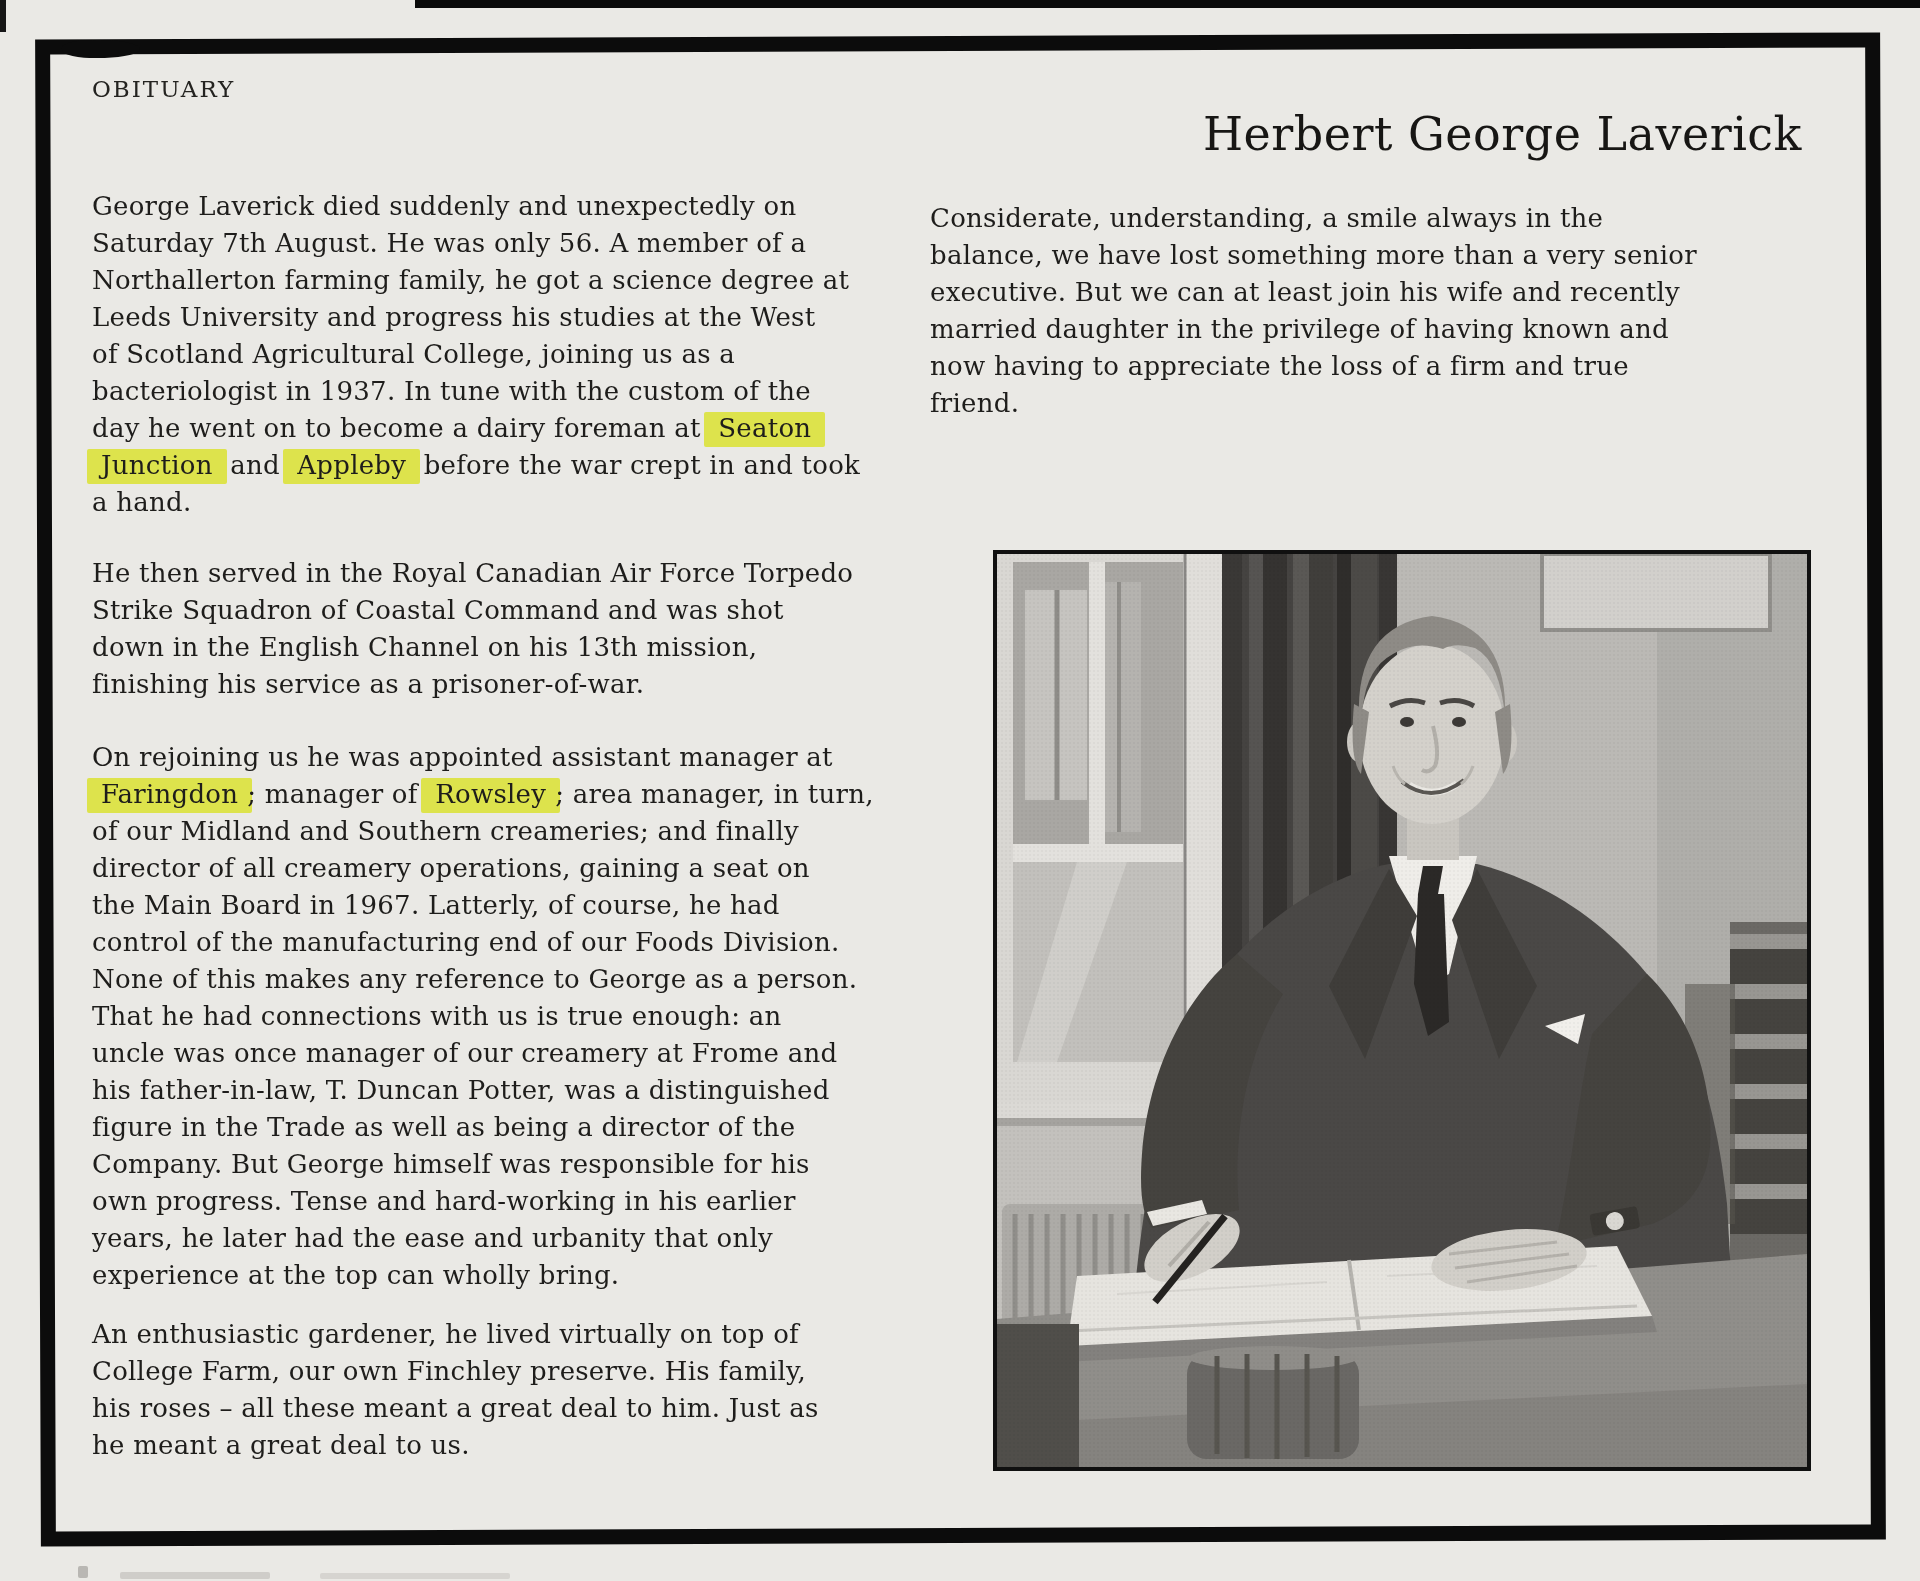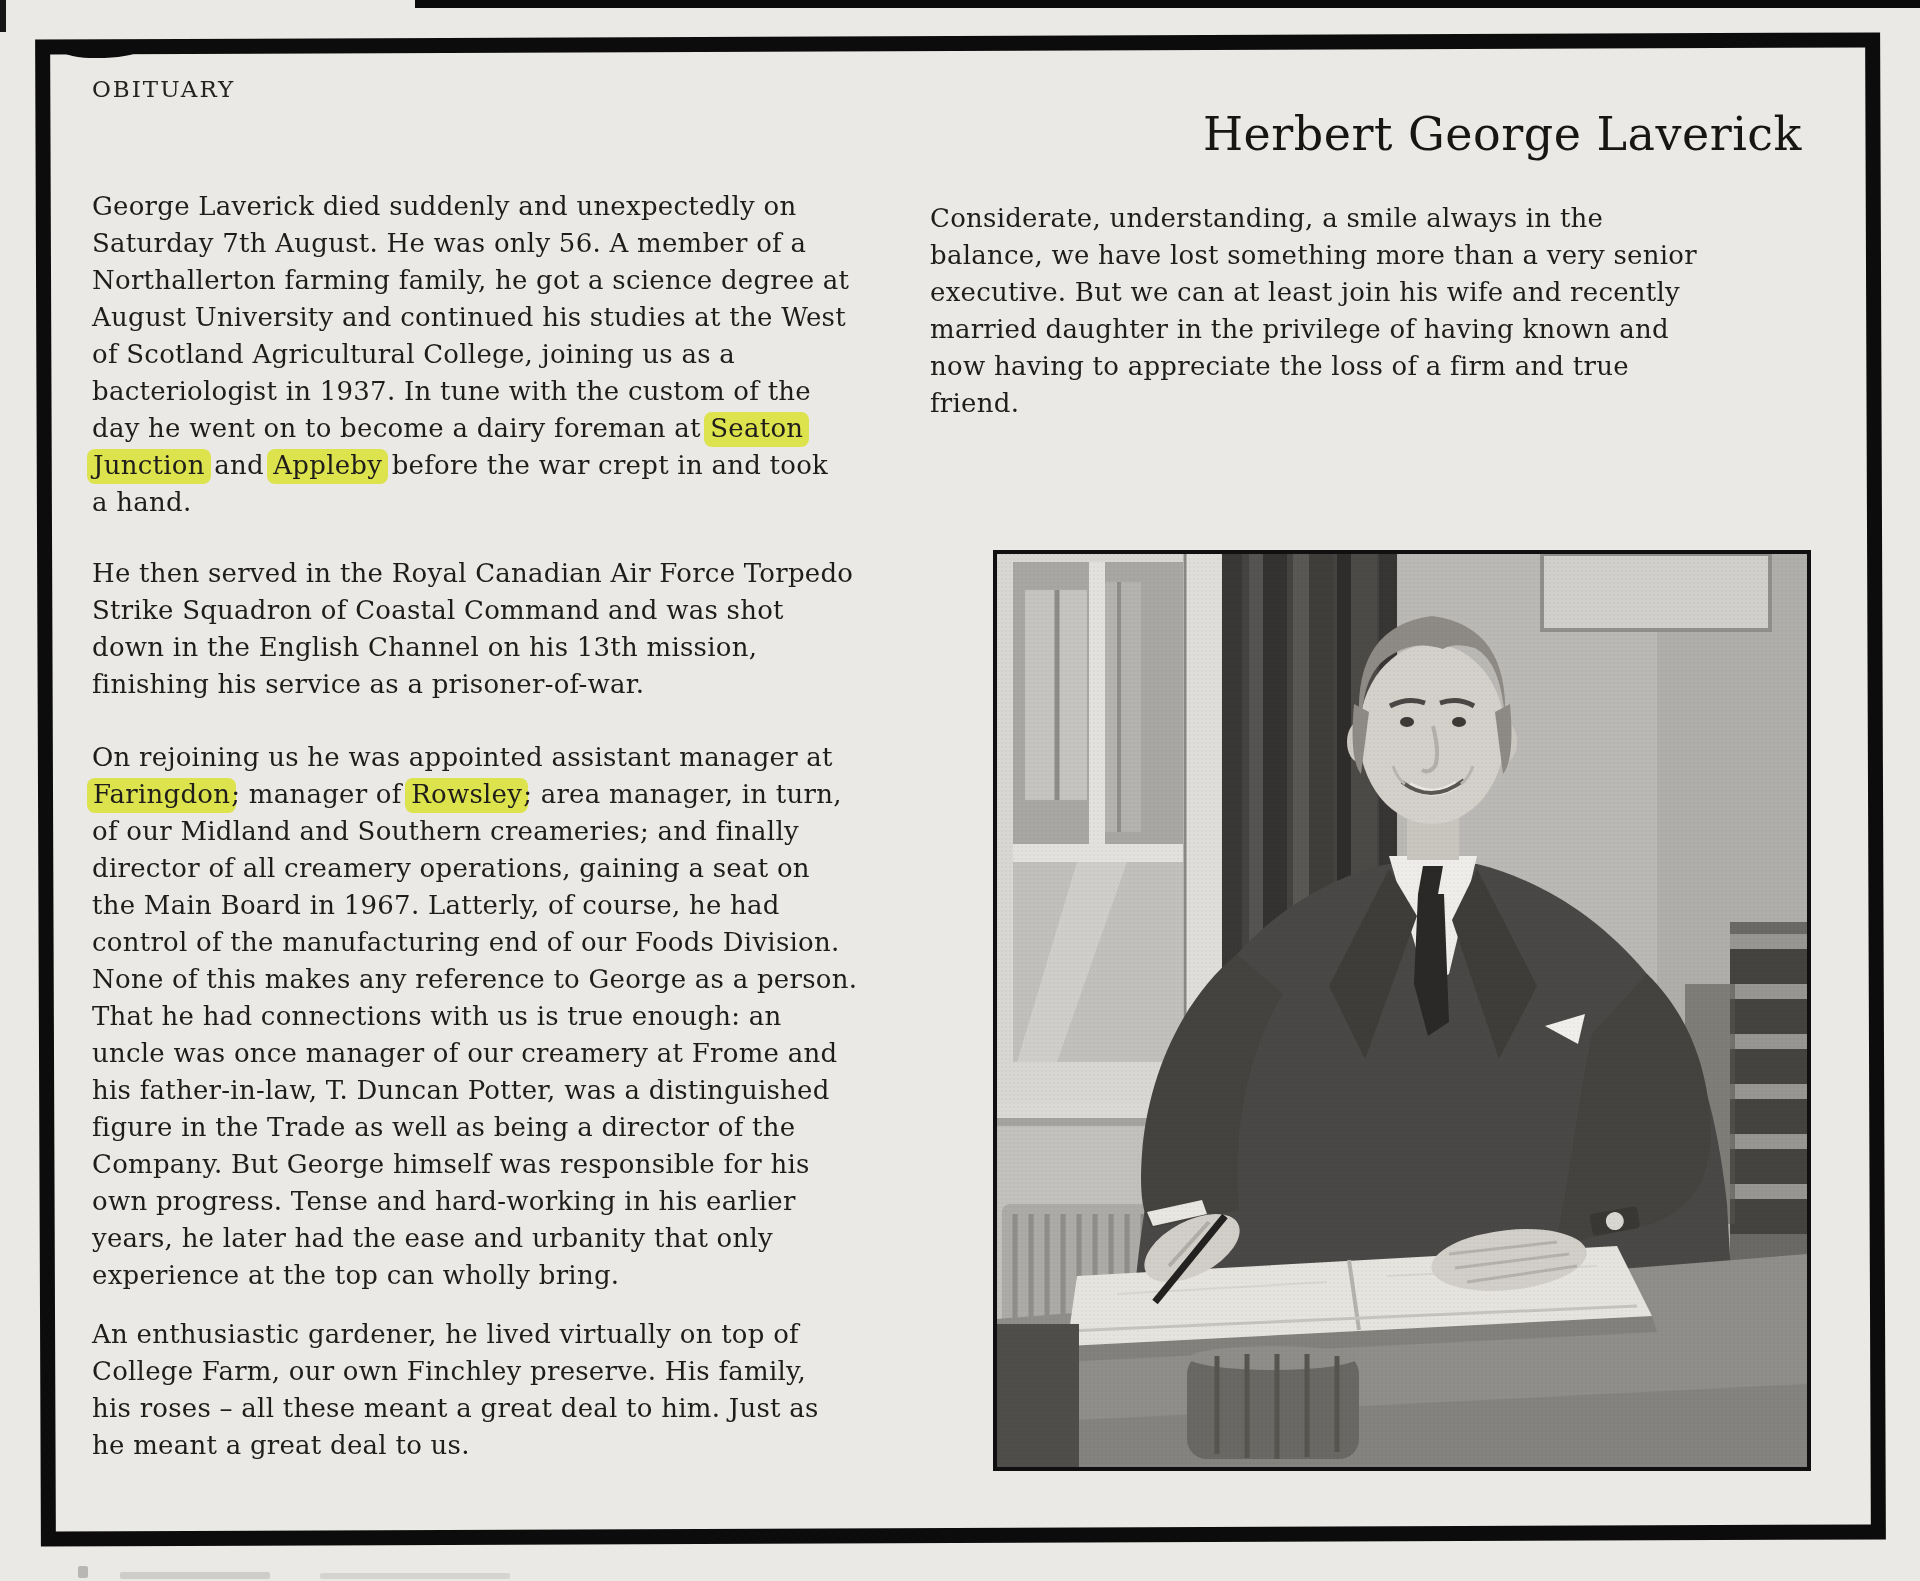--- a/index.html
+++ b/index.html
@@ -32,21 +32,21 @@
   .col{position:absolute;font-size:26px;line-height:37px;letter-spacing:0.25px;}
   .col-left{left:92px;top:188px;width:748px;}
   .col-right{left:930px;top:200px;width:770px;}
   .line{white-space:nowrap;}
   .col-left .para:nth-child(2){margin-top:34px;}
   .col-left .para:nth-child(3){margin-top:36px;}
   .col-left .para:nth-child(4){}
   .col-left .para:nth-child(5){margin-top:22px;}
   .hl{
     display:inline-block;line-height:31px;
-    padding:1px 6px 3px;margin:0 -5px;border-radius:8px;
+    padding:1px 14px 3px;margin:0 -5px;border-radius:2px;
   }
   
   .photo{
     position:absolute;left:993px;top:550px;width:810px;height:913px;
     border:4px solid #101010;background:#bbb9b5;
   }
   .photo svg{display:block;width:100%;height:100%;}
   
   .crop-frag{position:absolute;background:#cfcdc9;border-radius:2px;}
   .crop-frag.f1{left:78px;top:1566px;width:10px;height:12px;background:#b9b7b3;}
@@ -62,21 +62,21 @@
 <div class="ink-blob"></div>
 
 <div class="section-label">OBITUARY</div>
 <div class="doc-title">Herbert George Laverick</div>
 
 <div class="col col-left">
     <div class="para">
       <div class="line"><span>George Laverick died suddenly and unexpectedly on</span></div>
       <div class="line"><span>Saturday 7th August. He was only 56. A member of a</span></div>
       <div class="line"><span>Northallerton farming family, he got a science degree at</span></div>
-      <div class="line"><span>August University and continued his studies at the West</span></div>
+      <div class="line"><span>Leeds University and progress his studies at the West</span></div>
       <div class="line"><span>of Scotland Agricultural College, joining us as a</span></div>
       <div class="line"><span>bacteriologist in 1937. In tune with the custom of the</span></div>
       <div class="line"><span>day he went on to become a dairy foreman at </span><span class="hl" style="background: rgb(221, 227, 76);">Seaton</span></div>
       <div class="line"><span class="hl" style="background: rgb(221, 227, 76);">Junction</span><span> and </span><span class="hl" style="background: rgb(221, 227, 76);">Appleby</span><span> before the war crept in and took</span></div>
       <div class="line"><span>a hand.</span></div>
     </div>
     <div class="para">
       <div class="line"><span>He then served in the Royal Canadian Air Force Torpedo</span></div>
       <div class="line"><span>Strike Squadron of Coastal Command and was shot</span></div>
       <div class="line"><span>down in the English Channel on his 13th mission,</span></div>

